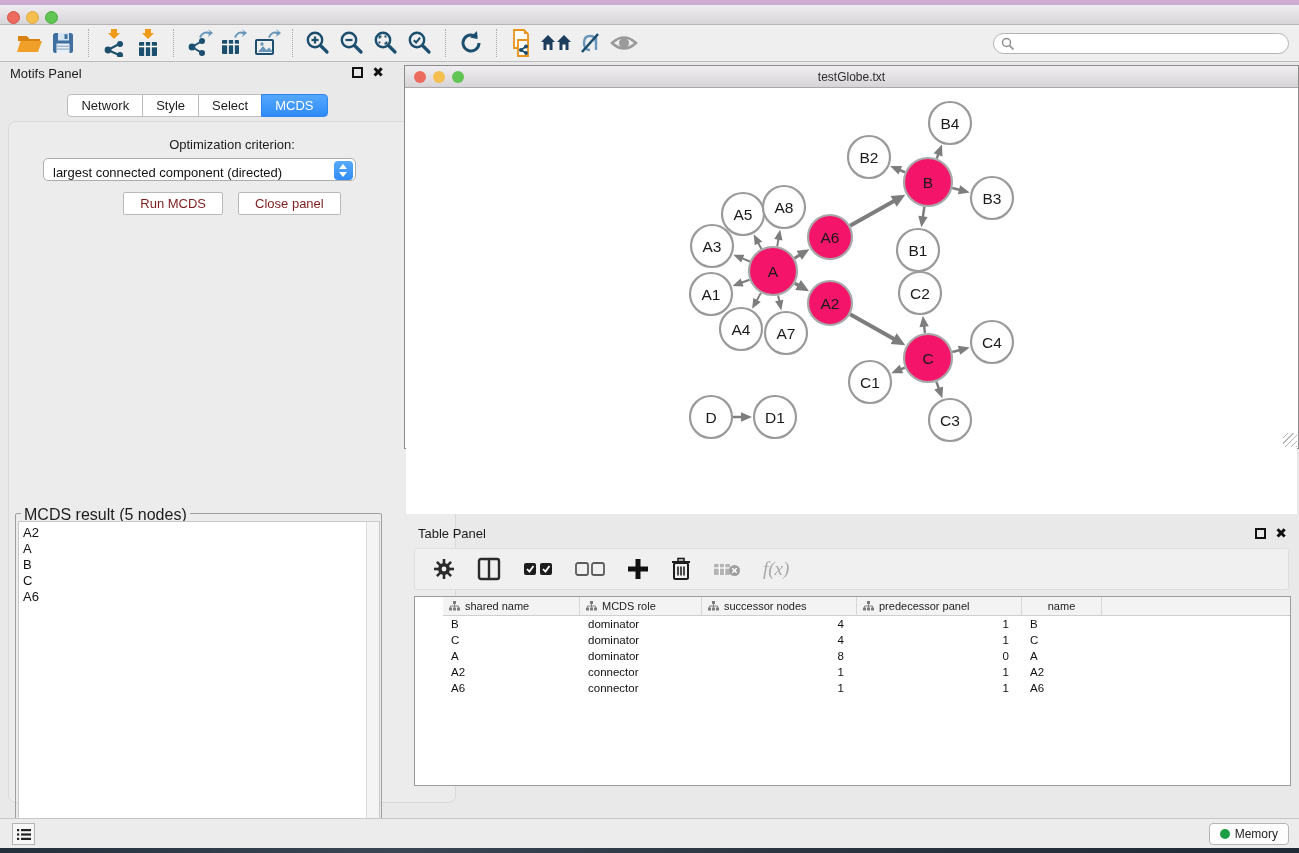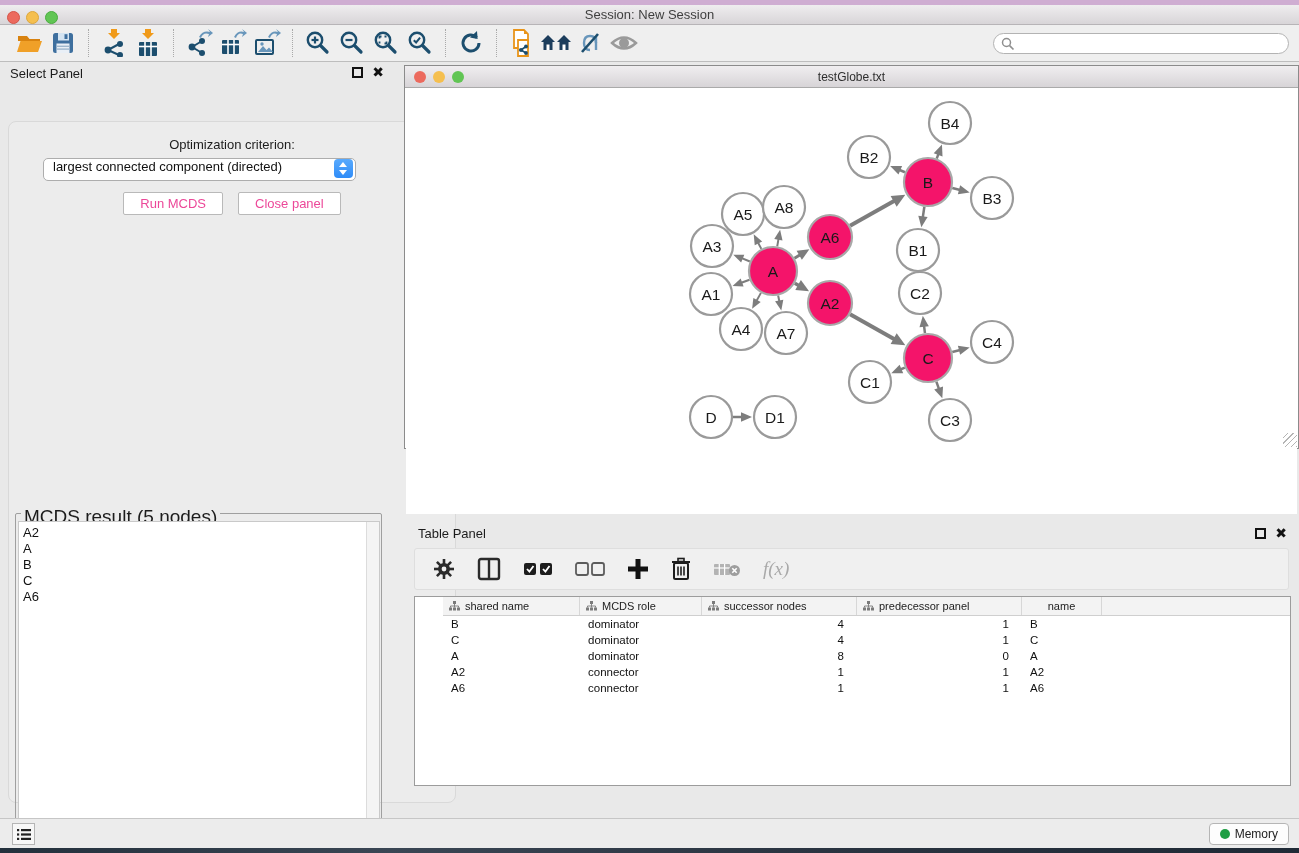--- a/index.html
+++ b/index.html
@@ -48,35 +48,35 @@
     padding:3px 13px; margin-left:-1px; }
   .seg:first-child { border-radius:4px 0 0 4px; margin-left:0; }
   .seg:last-child { border-radius:0 4px 4px 0; }
   .seg.active { background:linear-gradient(#55a8fd,#2e8bf7); color:#fff; border-color:#2e86ef; }
 
   .cp-body { position:absolute; left:8px; top:59px; width:448px; height:682px;
     background:#ececec; border:1px solid #d9d9d9; border-radius:8px; }
   .opt-label { position:absolute; left:0; top:15px; width:100%; text-align:center;
     font-size:13px; color:#1c1c1c; }
   .criterion { position:absolute; left:34px; top:36px; width:313px; height:23px;
-    background:#fff; border:1px solid #adadad; border-radius:5px; display:flex; align-items:flex-start; }
+    background:#fff; border:1px solid #adadad; border-radius:5px; display:flex; align-items:flex-end; }
   .criterion-text { flex:1; font-size:13px; color:#111; padding-left:9px; white-space:nowrap; }
   .criterion-step { width:19px; height:19px; margin-right:2px; border-radius:4px;
     background:linear-gradient(#59aafd,#2f8cf8); position:relative; }
   .chev { position:absolute; left:5px; width:0; height:0; border-left:4.5px solid transparent; border-right:4.5px solid transparent; }
   .chev.up { top:3px; border-bottom:5px solid #fff; }
   .chev.dn { bottom:3px; border-top:5px solid #fff; }
   .cp-buttons { position:absolute; left:0; top:70px; width:100%; display:flex; justify-content:center; gap:15px; }
   .push-btn { background:#fff; border:1px solid #b9b9b9; border-radius:2px;
-    font-size:13px; color:#ec4899; padding:3px 16px; height:23px; }
+    font-size:13px; color:#7f1d1d; padding:3px 16px; height:23px; }
 
   .result-box { position:absolute; left:6px; top:391px; width:367px; height:346px;
     border:1px solid #9f9f9f; border-radius:2px; }
   .result-legend { position:absolute; left:5px; top:-8px; background:#ececec;
-    font-size:19px; color:#1c1c1c; padding:0 3px; }
+    font-size:16px; color:#1c1c1c; padding:0 3px; }
   .result-list { position:absolute; left:2px; top:7px; width:362px; height:336px;
     background:#fff; border:1px solid #c9c9c9; display:flex; }
   .result-items { flex:1; padding:3px 0 0 4px; font-size:13px; color:#111; line-height:16px; }
   .result-scroll { width:13px; background:#f4f4f4; border-left:1px solid #dcdcdc; }
 
   
   .network-frame { left:404px; top:3px; width:895px; height:384px;
     border:1px solid #8b8b8b; background:#fff; }
   .nf-titlebar { position:absolute; left:0; top:0; width:100%; height:22px;
     background:linear-gradient(#f0eef0,#d7d4d7); border-bottom:1px solid #aaa;
@@ -126,21 +126,20 @@
 </style>
 </head>
 <body>
 
 <div class="abs desktop-top"></div>
 
 <div class="abs titlebar">
   <span class="tl red"></span>
   <span class="tl yellow"></span>
   <span class="tl green"></span>
-  <div class="titlebar-title">Session: New Session</div>
 </div>
 
 <div class="abs toolbar">
   <div class="tb-btn">
     <svg width="26" height="24" viewBox="0 0 26 24">
       <path d="M2 5h9l2.5 3H24v2H2z" fill="#d8820f"></path>
         <path d="M4.5 10H26l-4 11H1z" fill="#f0a028"></path>
     </svg>
   </div>
   <div class="tb-btn">
@@ -295,24 +294,30 @@
       <circle cx="5.5" cy="5.5" r="4" fill="none" stroke="#8f8f8f" stroke-width="1.5"></circle>
       <line x1="8.6" y1="8.6" x2="12.5" y2="12.5" stroke="#8f8f8f" stroke-width="1.7"></line>
     </svg>
     <input class="search-input" type="text" value="" style="">
   </div>
 </div>
 
 <div class="abs workspace">
 
   <div class="abs control-panel">
-    <div class="panel-title">Select Panel</div>
+    <div class="panel-title">Motifs Panel</div>
     <span class="float-ic cp-float"></span>
     <span class="close-ic cp-close">✖</span>
 
+    <div class="cp-tabs">
+      <button class="seg">Network</button>
+      <button class="seg">Style</button>
+      <button class="seg">Select</button>
+      <button class="seg active">MCDS</button>
+    </div>
 
     <div class="cp-body">
       <div class="opt-label">Optimization criterion:</div>
       <div class="criterion">
         <span class="criterion-text">largest connected component (directed)</span>
         <span class="criterion-step">
           <span class="chev up"></span>
             <span class="chev dn"></span>
         </span>
       </div>

